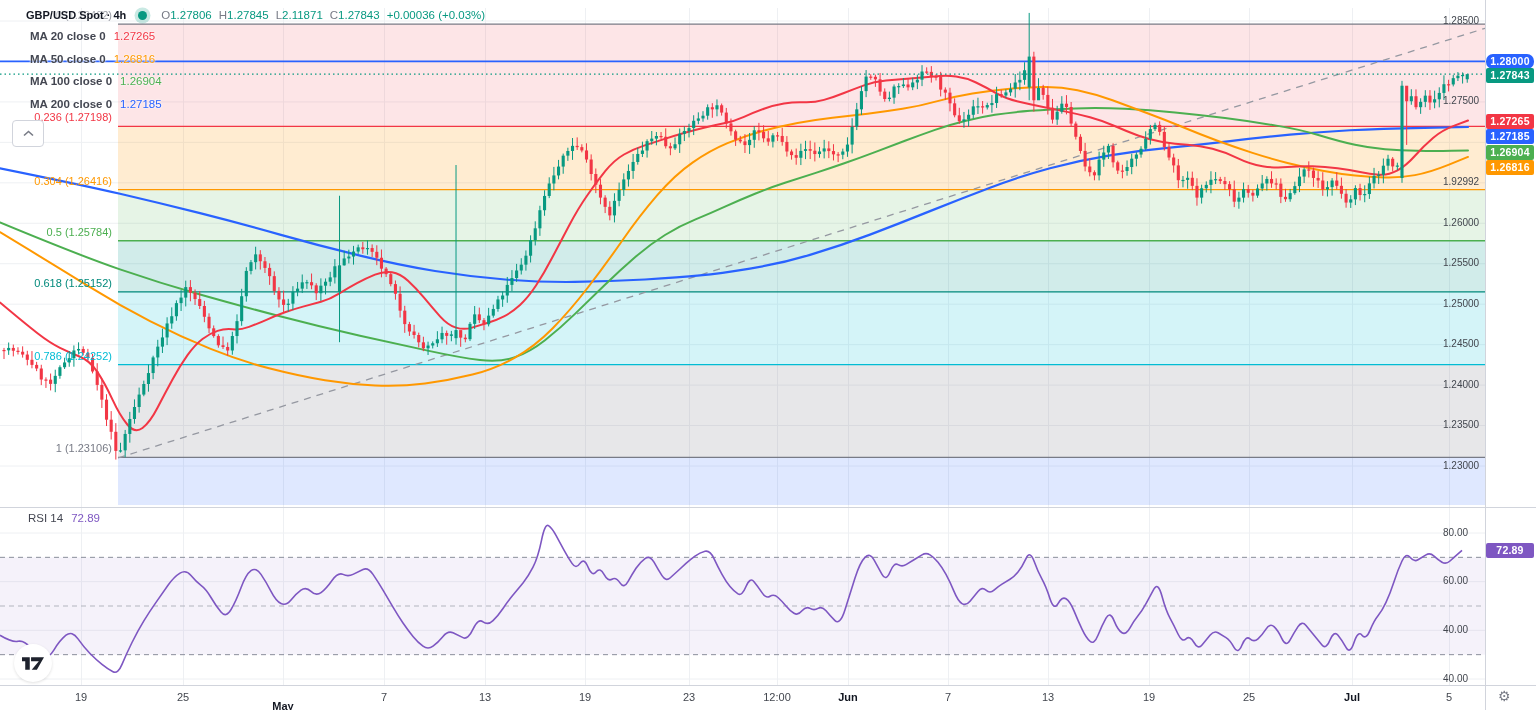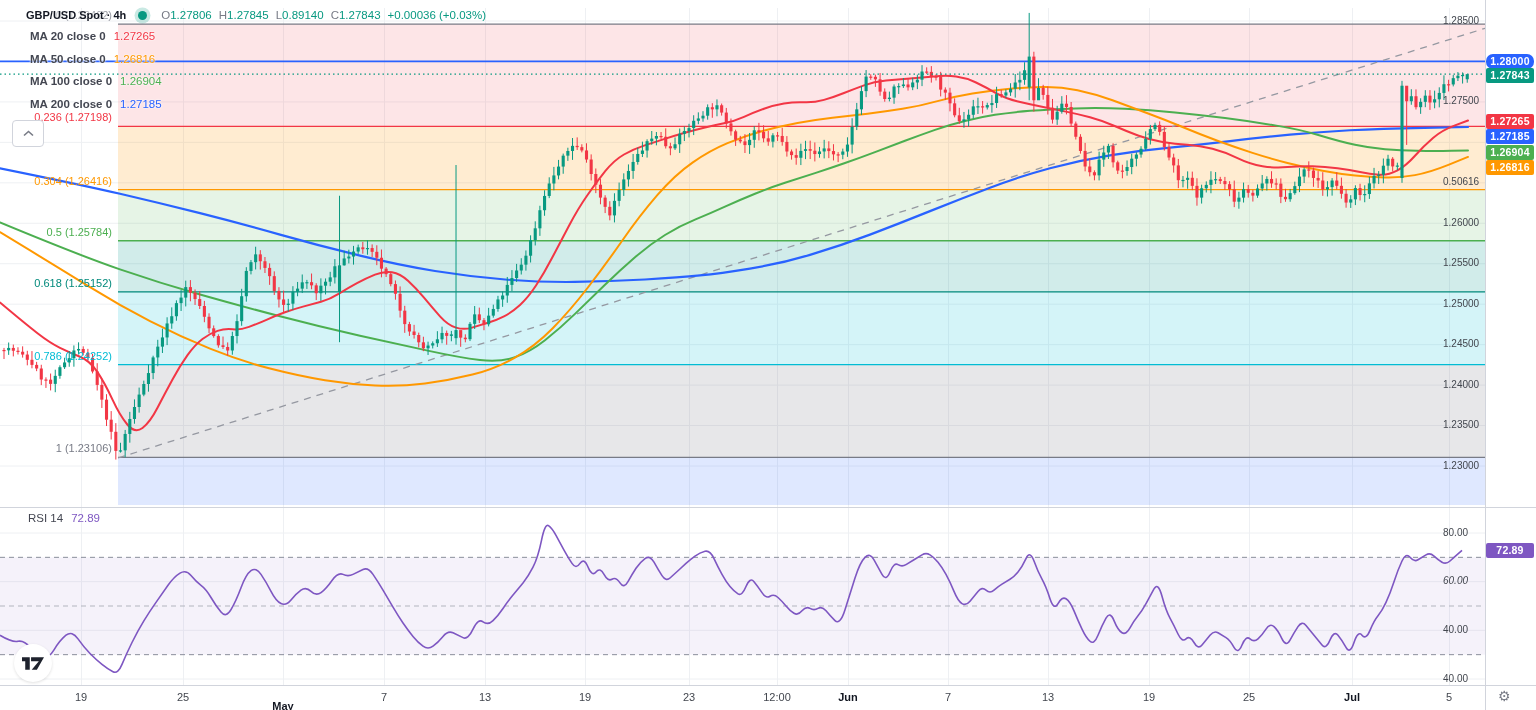--- a/index.html
+++ b/index.html
@@ -753,21 +753,21 @@
     <line x1="1485.5" y1="0" x2="1485.5" y2="710" stroke="#d1d4dc" stroke-width="1"></line>
   </svg>
 
 <div class="legend">
   <div class="legend-row1">
     <span class="sym-title">GBP/USD Spot · 4h</span>
     <span class="status-dot" id="status-dot" style="background: rgb(8, 153, 129);"></span>
     <span class="ohlc" id="ohlc-row">
         <span><span class="k">O</span><span style="color: rgb(8, 153, 129);">1.27806</span></span>
         <span><span class="k">H</span><span style="color: rgb(8, 153, 129);">1.27845</span></span>
-        <span><span class="k">L</span><span style="color: rgb(8, 153, 129);">0.89140</span></span>
+        <span><span class="k">L</span><span style="color: rgb(8, 153, 129);">2.11871</span></span>
         <span><span class="k">C</span><span style="color: rgb(8, 153, 129);">1.27843</span></span>
         <span style="color: rgb(8, 153, 129);">+0.00036 (+0.03%)</span>
       </span>
   </div>
 </div>
 <div id="ind-rows">
     <div class="ind-row" style="top: 30px;"><span class="lbl">MA 20 close 0</span><span style="color: rgb(242, 54, 69);">1.27265</span></div>
     <div class="ind-row" style="top: 52.7px;"><span class="lbl">MA 50 close 0</span><span style="color: rgb(255, 152, 0);">1.26816</span></div>
     <div class="ind-row" style="top: 75.4px;"><span class="lbl">MA 100 close 0</span><span style="color: rgb(76, 175, 80);">1.26904</span></div>
     <div class="ind-row" style="top: 98.1px;"><span class="lbl">MA 200 close 0</span><span style="color: rgb(41, 98, 255);">1.27185</span></div>
@@ -790,30 +790,30 @@
 </div>
 
 <div class="rsi-legend">
   <span class="lbl">RSI 14</span>
   <span class="val" id="rsi-value" style="color: rgb(126, 87, 194);">72.89</span>
 </div>
 
 <div id="axis-labels">
     <div class="axis-label" style="top: 14.5px;">1.28500</div>
     <div class="axis-label" style="top: 95.4091px;">1.27500</div>
-    <div class="axis-label" style="top: 176.318px;">0.50616</div>
+    <div class="axis-label" style="top: 176.318px;">1.92992</div>
     <div class="axis-label" style="top: 216.773px;">1.26000</div>
     <div class="axis-label" style="top: 257.227px;">1.25500</div>
     <div class="axis-label" style="top: 297.682px;">1.25000</div>
     <div class="axis-label" style="top: 338.136px;">1.24500</div>
     <div class="axis-label" style="top: 378.591px;">1.24000</div>
     <div class="axis-label" style="top: 419.045px;">1.23500</div>
     <div class="axis-label" style="top: 459.5px;">1.23000</div>
     <div class="axis-label" style="top: 526.5px;">80.00</div>
-    <div class="axis-label" style="top: 575.167px; font-style: italic;">60.00</div>
+    <div class="axis-label" style="top: 575.167px;">60.00</div>
     <div class="axis-label" style="top: 623.833px;">40.00</div>
     <div class="axis-label" style="top: 672.5px;">40.00</div>
   </div>
 <div id="badges">
     <div class="badge" style="top: 53.5px; background: rgb(41, 98, 255); border-radius: 7px;">1.28000</div>
     <div class="badge" style="top: 67.5px; background: rgb(8, 153, 129);">1.27843</div>
     <div class="badge" style="top: 113.5px; background: rgb(242, 54, 69);">1.27265</div>
     <div class="badge" style="top: 128.5px; background: rgb(41, 98, 255);">1.27185</div>
     <div class="badge" style="top: 144.5px; background: rgb(76, 175, 80);">1.26904</div>
     <div class="badge" style="top: 159.5px; background: rgb(255, 152, 0);">1.26816</div>

